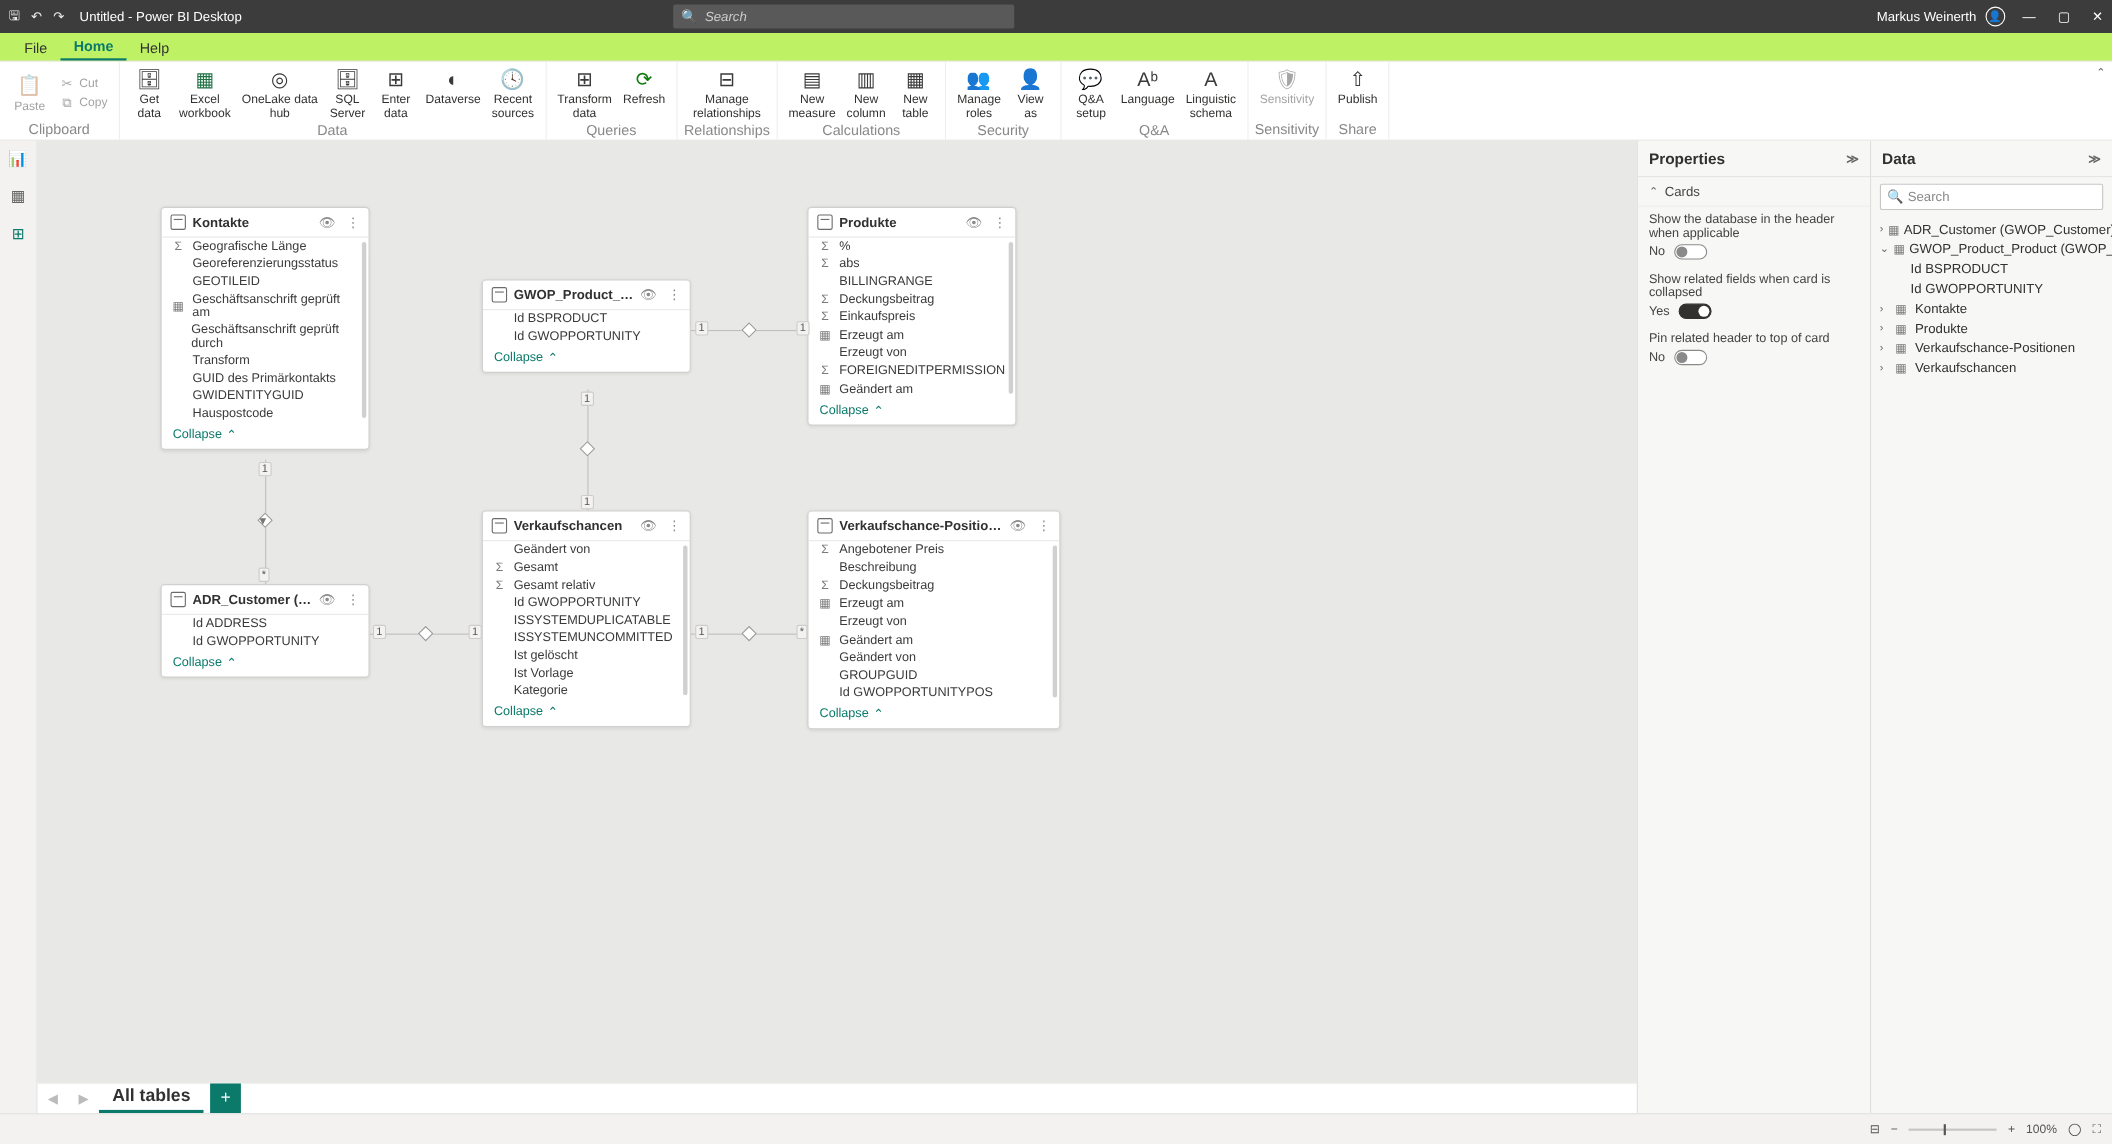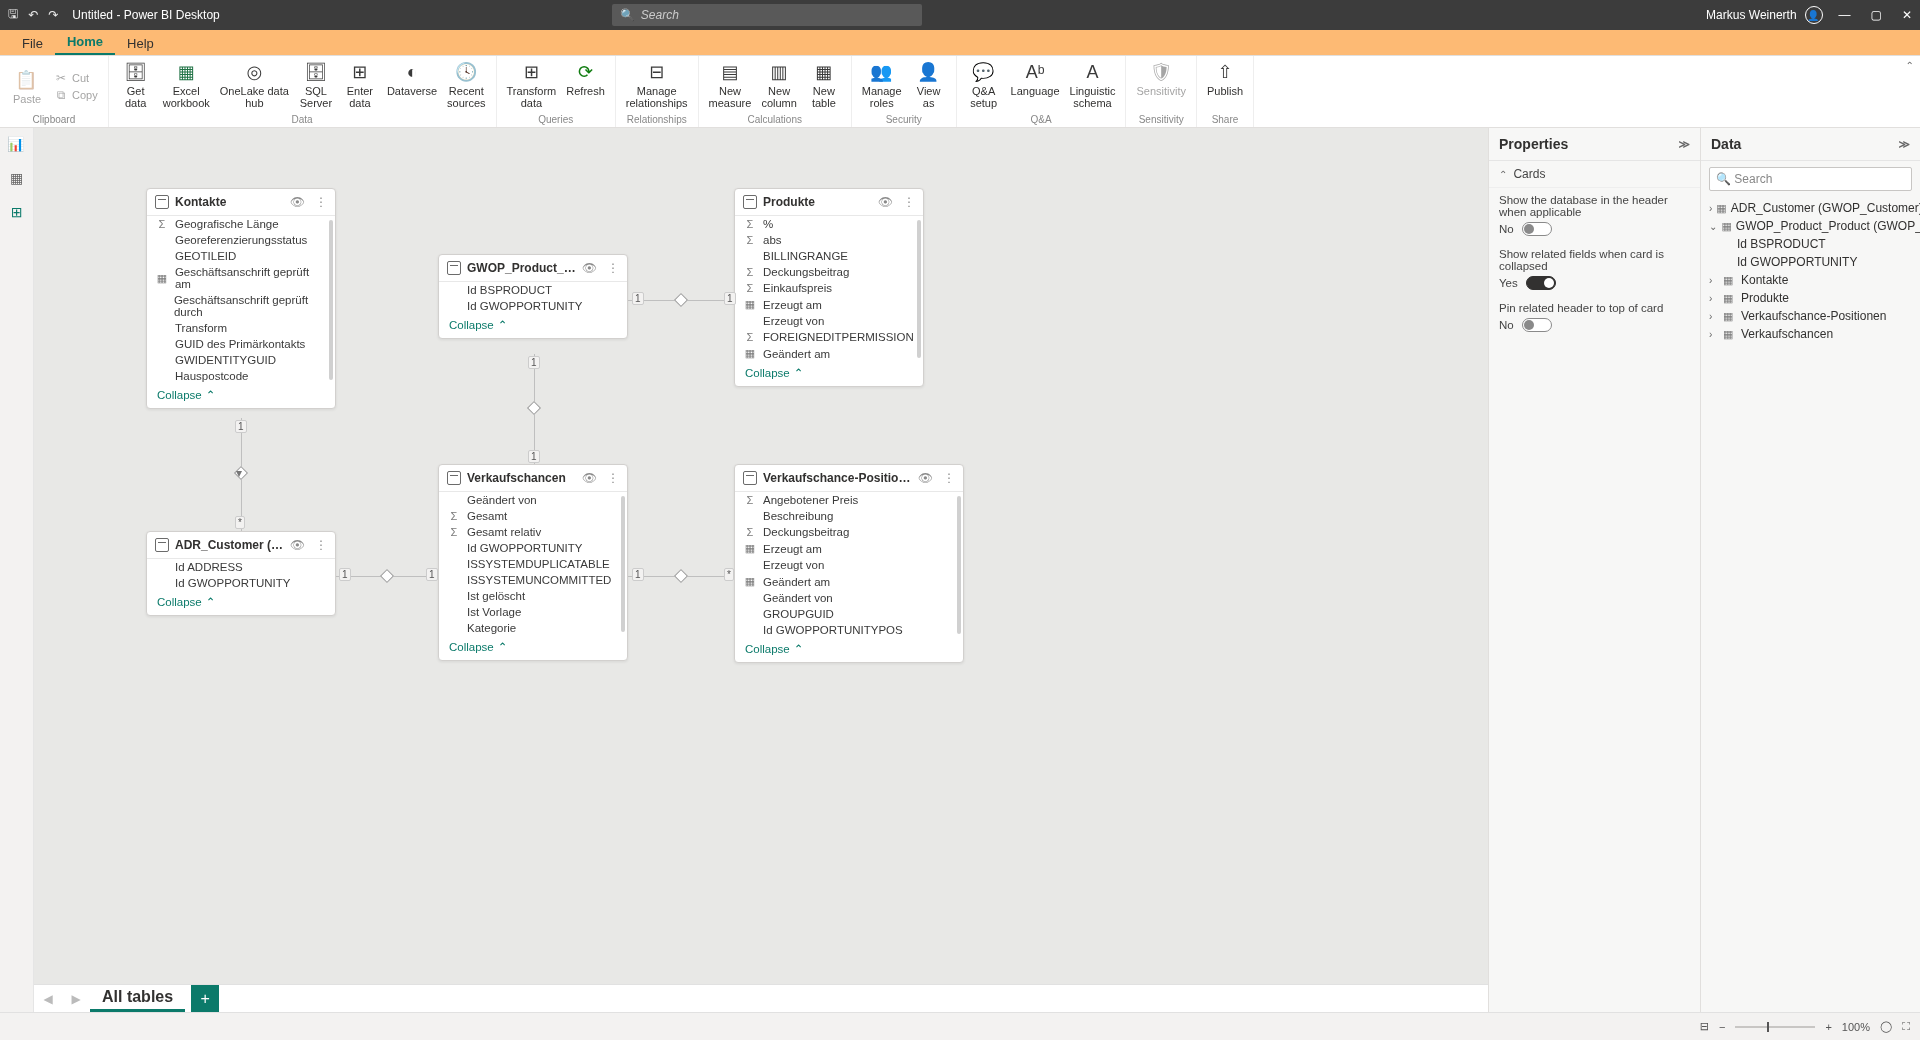--- a/index.html
+++ b/index.html
@@ -6,32 +6,32 @@
 body{background:#f3f2f1;overflow:hidden;font-size:12px;color:#323130}
 .titlebar{height:30px;background:#3c3c3c;display:flex;align-items:center;color:#fff;padding:0 8px;font-size:12px}
 .titlebar .qat{display:flex;gap:10px;align-items:center;margin-right:14px}
 .titlebar .qat span{opacity:.9}
 .titlebar .title{flex:0 0 auto}
 .titlebar .search{margin:0 auto;width:310px;height:22px;background:#595959;border-radius:2px;display:flex;align-items:center;padding:0 8px;color:#ccc;font-style:italic}
 .titlebar .search .sicn{margin-right:6px;font-style:normal}
 .titlebar .user{margin-left:auto;display:flex;align-items:center;gap:8px}
 .titlebar .user .avatar{width:18px;height:18px;border:1.5px solid #fff;border-radius:50%;display:flex;align-items:center;justify-content:center;font-size:10px}
 .titlebar .winbtns{display:flex;gap:20px;margin-left:16px}
-.menubar{height:26px;background:#fdba74;display:flex;align-items:flex-end;padding:0 10px;border-bottom:1px solid #e1dfdd;font-size:13px}
+.menubar{height:26px;background:#bef264;display:flex;align-items:flex-end;padding:0 10px;border-bottom:1px solid #e1dfdd;font-size:13px}
 .menubar .mitem{padding:4px 12px;cursor:pointer;color:#323130}
 .menubar .mitem.active{color:#0b7a6a;border-bottom:2px solid #0b7a6a;font-weight:600}
 .ribbon{height:72px;background:#fff;border-bottom:1px solid #e1dfdd;display:flex;position:relative}
 .rgroup{border-right:1px solid #eee;padding:3px 6px 2px 6px;display:flex;flex-direction:column;align-items:center;justify-content:space-between}
 .rbtns{display:flex;gap:2px;align-items:flex-start;flex:1}
 .rbtn{display:flex;flex-direction:column;align-items:center;justify-content:flex-start;padding:2px 4px;min-width:42px;cursor:pointer;text-align:center;font-size:11px;line-height:12px;color:#323130}
 .rbtn .ricn{width:24px;height:22px;margin-bottom:2px;display:flex;align-items:center;justify-content:center;font-size:18px;color:#3a3a3a}
 .rbtn.disabled{opacity:.45}
 .rbtn.small{min-width:auto;flex-direction:row;gap:4px;padding:1px 4px;font-size:11px}
 .rbtn.small .ricn{width:14px;height:14px;font-size:12px;margin:0}
-.rgroup .glabel{font-size:10px;color:#888;text-align:center;width:100%}
+.rgroup .glabel{font-size:13px;color:#888;text-align:center;width:100%}
 .paste-grp .rbtns{align-items:center}
 .paste-side{display:flex;flex-direction:column;gap:1px}
 .ribbon .collapse-caret{position:absolute;right:6px;top:4px;font-size:10px;color:#666;cursor:pointer}
 .workspace{position:absolute;top:128px;bottom:28px;left:0;right:0;display:flex}
 .leftrail{width:34px;background:#f3f2f1;border-right:1px solid #e5e5e5;display:flex;flex-direction:column;align-items:center;padding-top:6px;gap:14px}
 .leftrail .railbtn{width:20px;height:20px;display:flex;align-items:center;justify-content:center;color:#666;cursor:pointer;font-size:14px}
 .leftrail .railbtn.active{color:#0b7a6a}
 .canvas{flex:1;position:relative;background:#e8e8e6;overflow:hidden}
 .card{position:absolute;background:#fff;border:1px solid #d2d0ce;border-radius:4px;box-shadow:0 1px 3px rgba(0,0,0,.08);width:190px}
 .card .chead{display:flex;align-items:center;padding:6px 8px;border-bottom:1px solid #e8e8e8;gap:6px}

